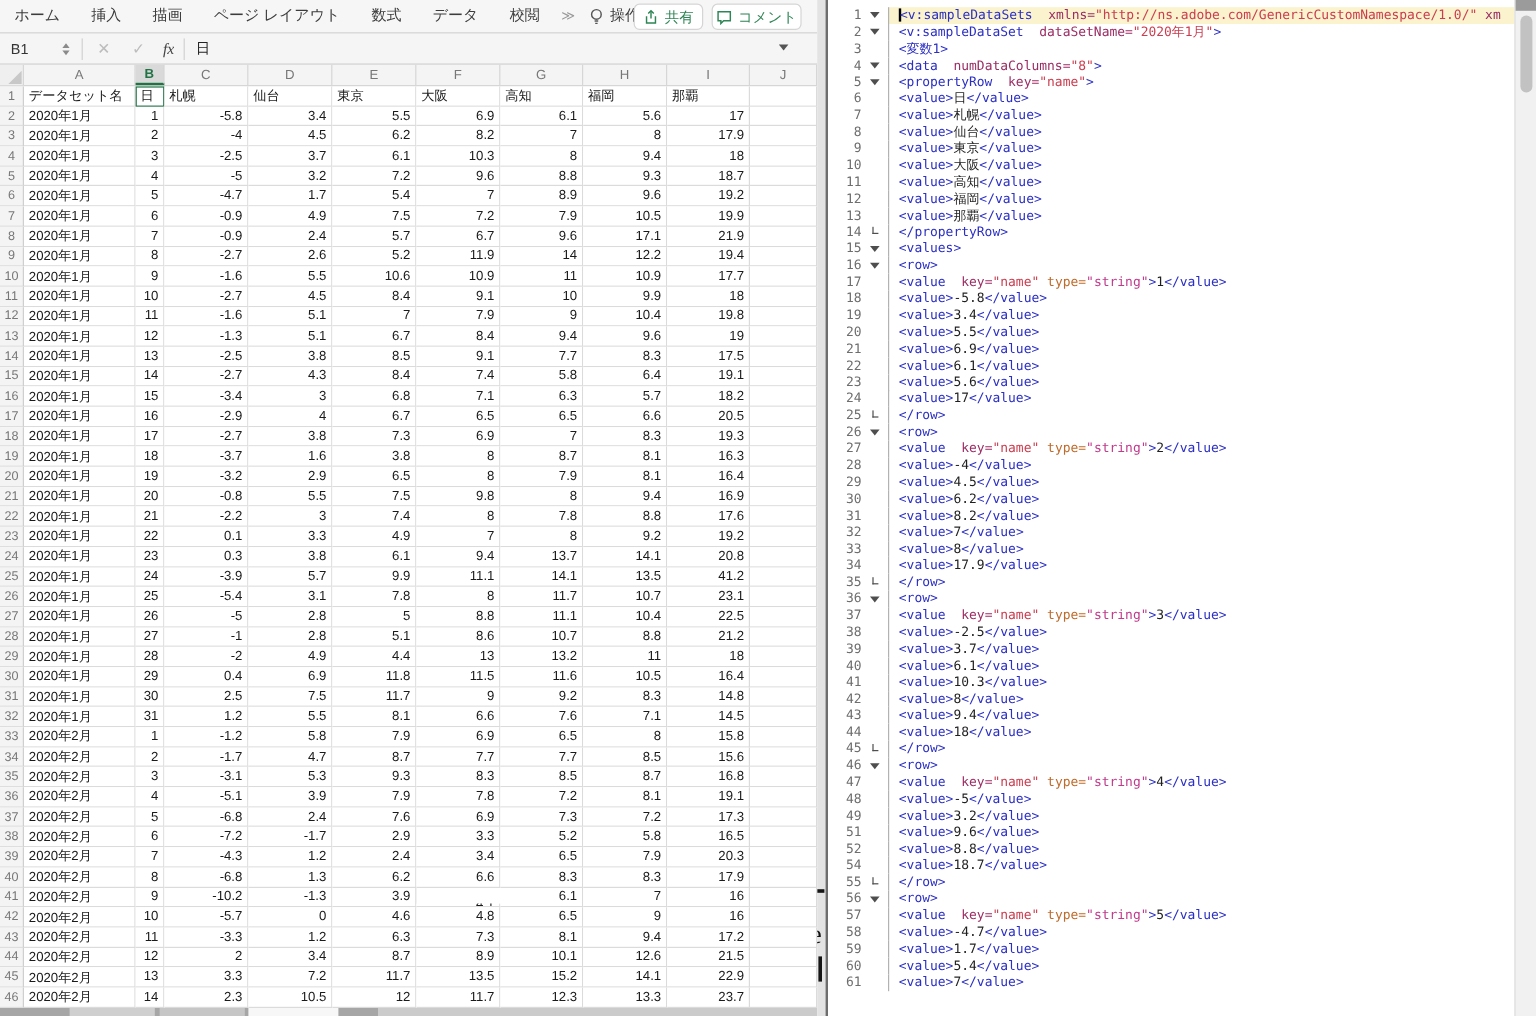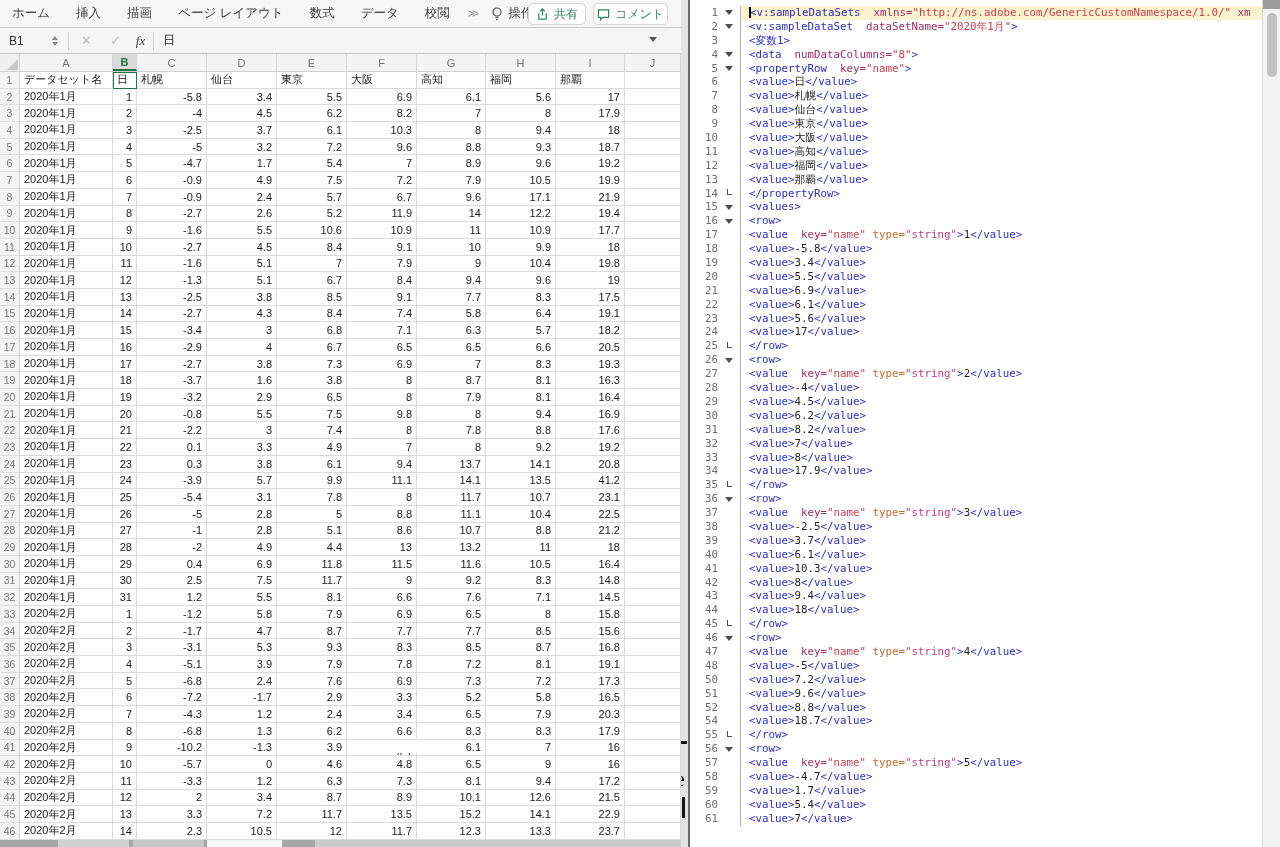--- a/index.html
+++ b/index.html
@@ -1034,23 +1034,23 @@
           <span class="lnum">47</span>
           <span class="fold"></span>
           <span class="ltext"><span class="tk-tag">&lt;value</span><span class="tk-txt">  </span><span class="tk-attr">key=</span><span class="tk-str">"name"</span><span class="tk-txt"> </span><span class="tk-attr2">type=</span><span class="tk-str2">"string"</span><span class="tk-tag">&gt;</span><span class="tk-txt">4</span><span class="tk-tag">&lt;/value</span><span class="tk-tag">&gt;</span></span>
         </div>
         <div class="cline">
           <span class="lnum">48</span>
           <span class="fold"></span>
           <span class="ltext"><span class="tk-tag">&lt;value</span><span class="tk-tag">&gt;</span><span class="tk-txt">-5</span><span class="tk-tag">&lt;/value</span><span class="tk-tag">&gt;</span></span>
         </div>
         <div class="cline">
-          <span class="lnum">50</span>
-          <span class="fold"></span>
-          <span class="ltext"><span class="tk-tag">&lt;value</span><span class="tk-tag">&gt;</span><span class="tk-txt">7.2</span><span class="tk-tag">&lt;/value</span><span class="tk-tag">&gt;</span></span>
+          <span class="lnum">49</span>
+          <span class="fold"></span>
+          <span class="ltext"><span class="tk-tag">&lt;value</span><span class="tk-tag">&gt;</span><span class="tk-txt">3.2</span><span class="tk-tag">&lt;/value</span><span class="tk-tag">&gt;</span></span>
         </div>
         <div class="cline">
           <span class="lnum">51</span>
           <span class="fold"></span>
           <span class="ltext"><span class="tk-tag">&lt;value</span><span class="tk-tag">&gt;</span><span class="tk-txt">9.6</span><span class="tk-tag">&lt;/value</span><span class="tk-tag">&gt;</span></span>
         </div>
         <div class="cline">
           <span class="lnum">52</span>
           <span class="fold"></span>
           <span class="ltext"><span class="tk-tag">&lt;value</span><span class="tk-tag">&gt;</span><span class="tk-txt">8.8</span><span class="tk-tag">&lt;/value</span><span class="tk-tag">&gt;</span></span>

